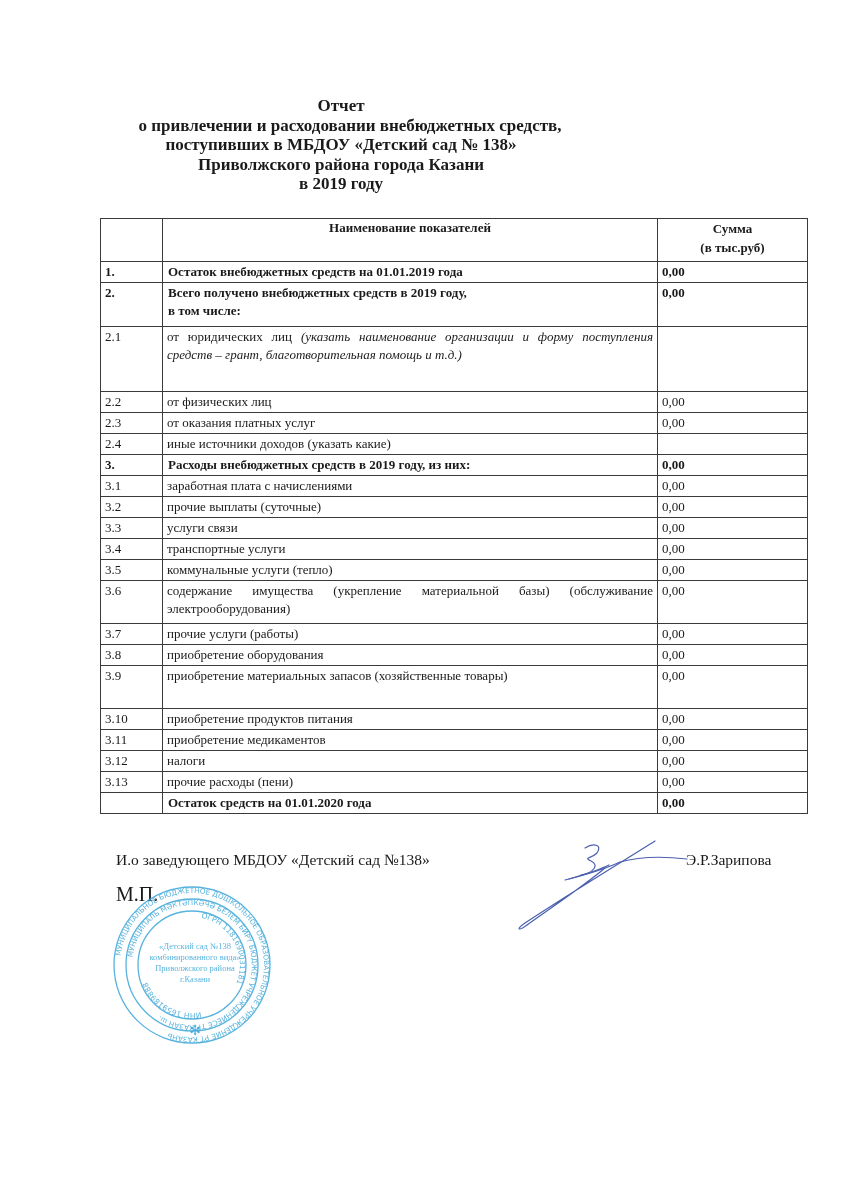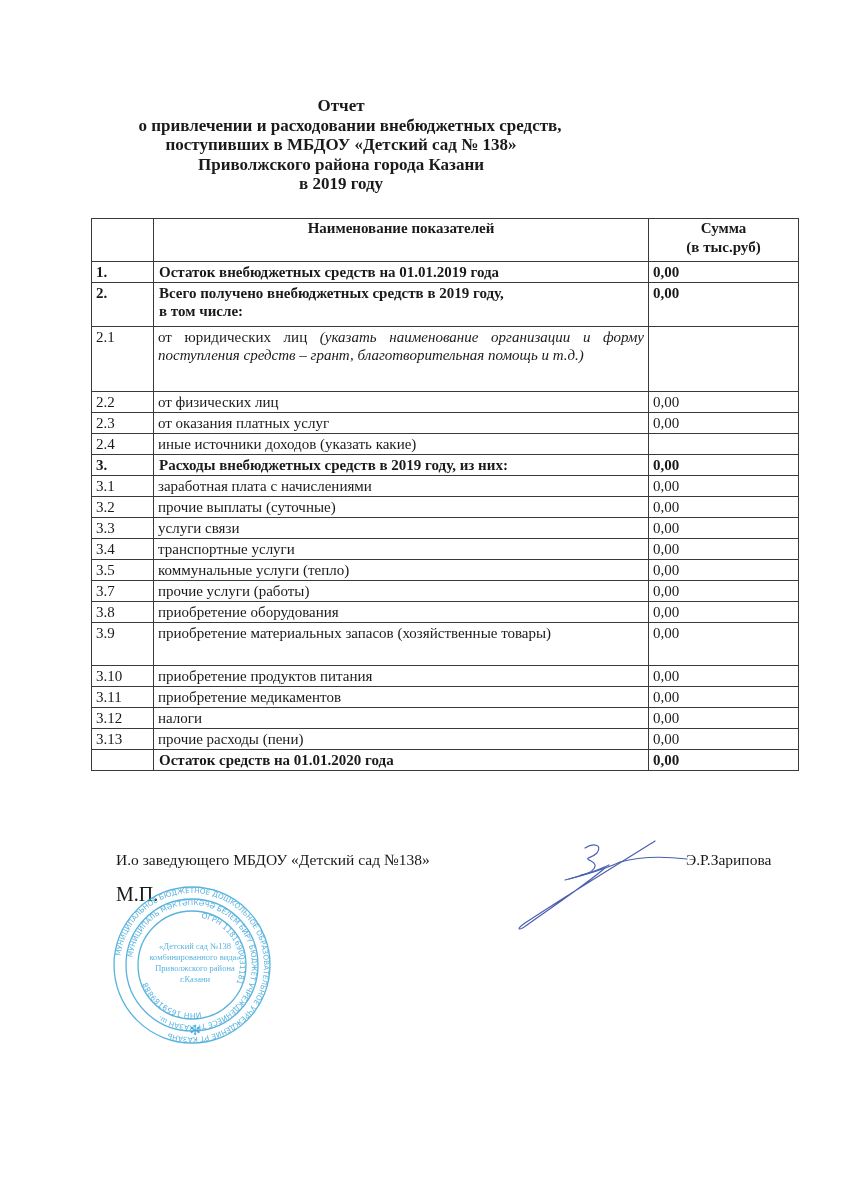--- a/index.html
+++ b/index.html
@@ -9,23 +9,23 @@
       color: #1a1a1a;
     }
     .title-block {
       position: absolute; left: 0; top: 80px; width: 682px;
       text-align: center; font-weight: bold; font-size: 17px; line-height: 19.5px; margin-top: 16px;
     }
     .title-block div { white-space: nowrap; }
     .title-block .l2 { padding-left: 18px; }
 
     table.report {
-      position: absolute; left: 91px; top: 218px;
+      position: absolute; left: 100px; top: 218px;
       width: 707px; border-collapse: collapse; table-layout: fixed;
-      font-size: 15px; line-height: 18px;
+      font-size: 13px; line-height: 18px;
     }
     table.report td, table.report th {
       border: 1px solid #3a3a3a; padding: 0 4px; vertical-align: top;
     }
     col.c-num { width: 62px; }
     col.c-name { width: 495px; }
     col.c-sum { width: 150px; }
     th { font-weight: bold; text-align: center; }
     th.h-name { padding-top: 4px; }
     th.h-sum { padding-top: 3px; line-height: 19px; }
@@ -137,20 +137,25 @@
   <tr class="r">
     <td class="num">3.4</td>
     <td class="name">транспортные услуги</td>
     <td class="sum">0,00</td>
   </tr>
   <tr class="r">
     <td class="num">3.5</td>
     <td class="name">коммунальные услуги (тепло)</td>
     <td class="sum">0,00</td>
   </tr>
+  <tr class="r row-36">
+    <td class="num">3.6</td>
+    <td class="name">содержание имущества (укрепление материальной базы) (обслуживание электрооборудования)</td>
+    <td class="sum">0,00</td>
+  </tr>
   <tr class="r">
     <td class="num">3.7</td>
     <td class="name">прочие услуги (работы)</td>
     <td class="sum">0,00</td>
   </tr>
   <tr class="r">
     <td class="num">3.8</td>
     <td class="name">приобретение оборудования</td>
     <td class="sum">0,00</td>
   </tr>

